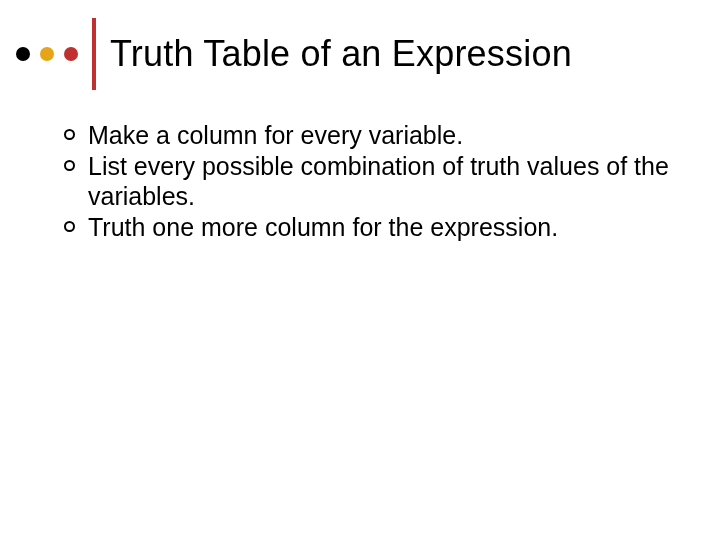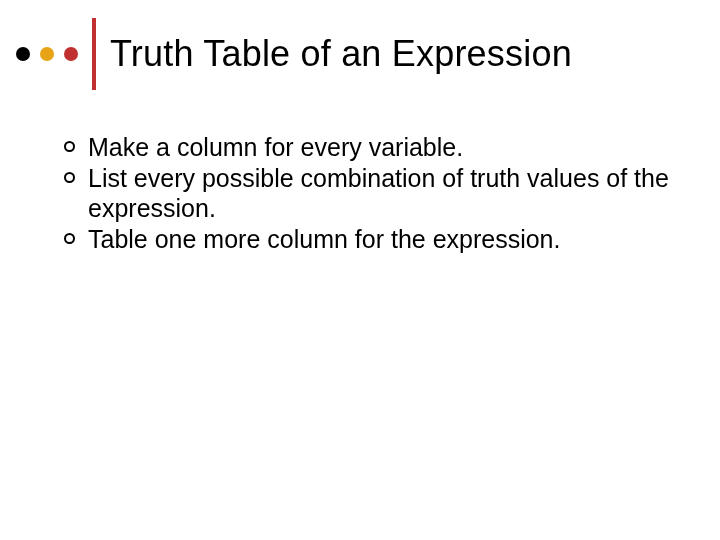--- a/index.html
+++ b/index.html
@@ -48,21 +48,20 @@
   .title {
     font-size: 36px;
     line-height: 1.1;
     letter-spacing: 0.2px;
   }
   .body {
     position: absolute;
     top: 120px;
     left: 60px;
     right: 48px;
-    margin-top: 12px;
   }
   ul.bullets {
     list-style: none;
     margin: 0;
     padding: 0;
   }
   ul.bullets > li {
     position: relative;
     padding-left: 28px;
     font-size: 25px;
@@ -93,18 +92,18 @@
       <span class="dot" style="background:#e6a416"></span>
       <span class="dot" style="background:#c03030"></span>
     </div>
     <div class="divider" style="background:#c03030"></div>
     <div class="title">Truth Table of an Expression</div>
   </div>
 
   <div class="body">
     <ul class="bullets">
       <li>Make a column for every variable.</li>
-      <li>List every possible combination of truth values of the expression.</li>
-      <li>Table one more column for the expression.</li>
+      <li>List every possible combination of truth values of the variables.</li>
+      <li>Truth one more column for the expression.</li>
     </ul>
   </div>
 
 </div>
 
 </body></html>

